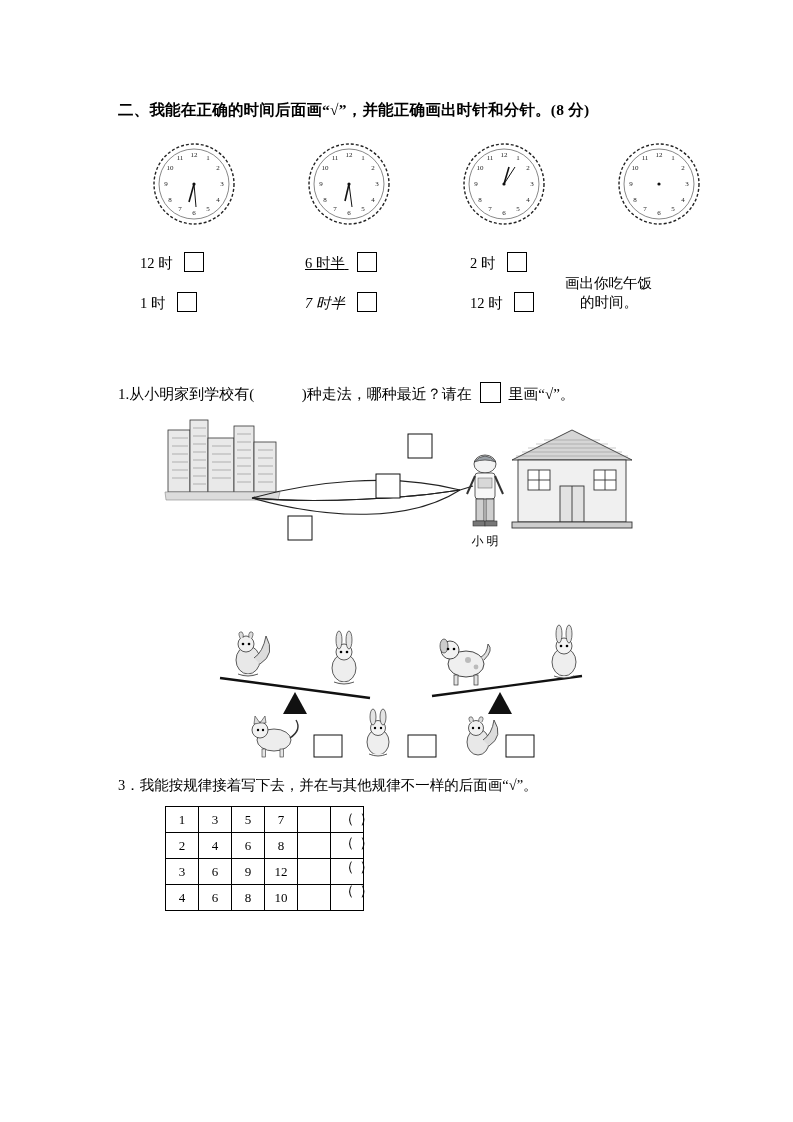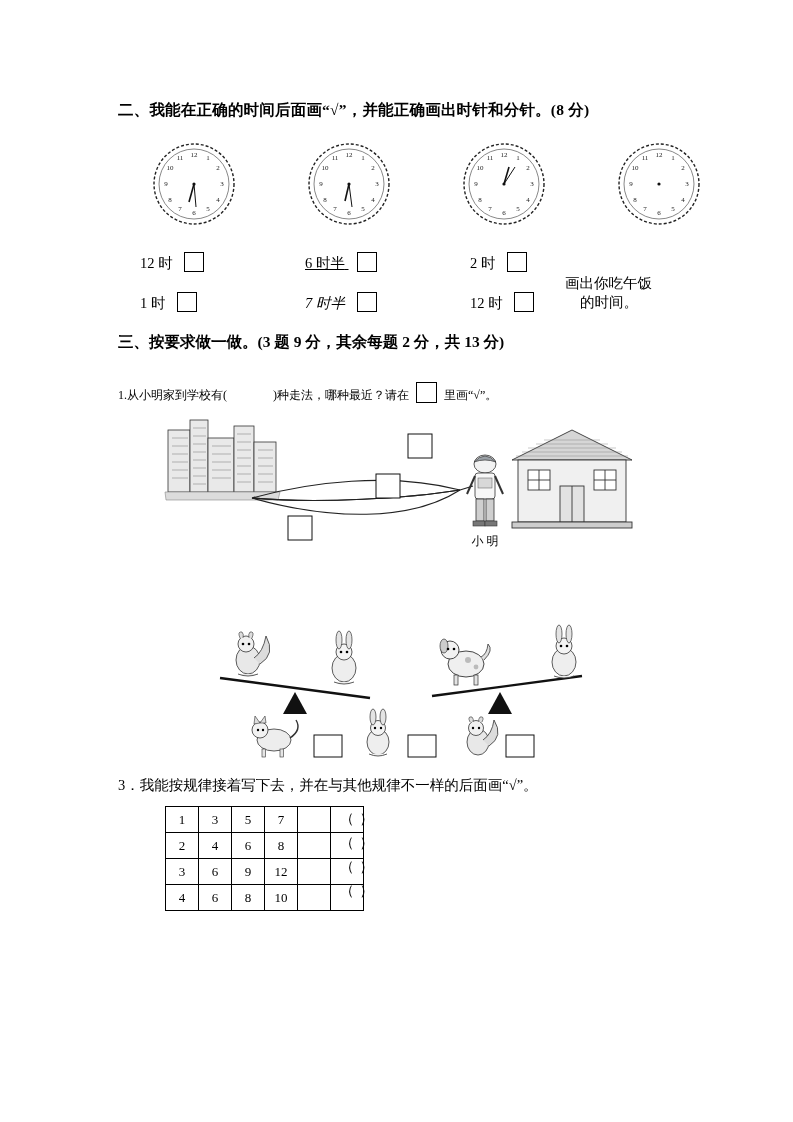--- a/index.html
+++ b/index.html
@@ -31,21 +31,21 @@
   }
   .note{position:absolute;font-size:14.5px;white-space:nowrap;}
 
   
   .sec3-title{
     position:absolute;left:118px;top:332px;width:620px;
     font-size:15.5px;font-weight:bold;white-space:nowrap;
   }
   .q1{
     position:absolute;left:118px;top:382px;width:640px;
-    font-size:12px;white-space:nowrap;
+    font-size:15px;white-space:nowrap;
   }
   .q1 .sqr{
     display:inline-block;width:19px;height:19px;border:1px solid #000;
     vertical-align:-4px;margin:0 4px;
   }
   .pic1{position:absolute;left:160px;top:412px;width:480px;height:145px;text-align:center;}
 
   .q2{
     position:absolute;left:118px;top:572px;width:640px;
     font-size:14.5px;white-space:nowrap;
@@ -201,21 +201,20 @@
       <span>7 时半</span>
       <span class="chkbox"></span>
     </div>
     <div class="cell" style="left:330px;">
       <span>12 时</span>
       <span class="chkbox"></span>
     </div>
     <div class="note" style="left:440px;top:1px;">的时间。</div>
   </div>
 
-  <div class="sec3-title">三、按要求做一做。(3 题 9 分，其余每题 2 分，共 13 分)</div>
 
   <div class="q1">
     <span>1.从小明家到学校有(</span>
     <span style="display:inline-block;width:40px;border-bottom:0px;"></span>
     <span>)种走法，哪种最近？请在</span>
     <span class="sqr"></span>
     <span>里画“√”。</span>
   </div>
 
   <div class="pic1">

